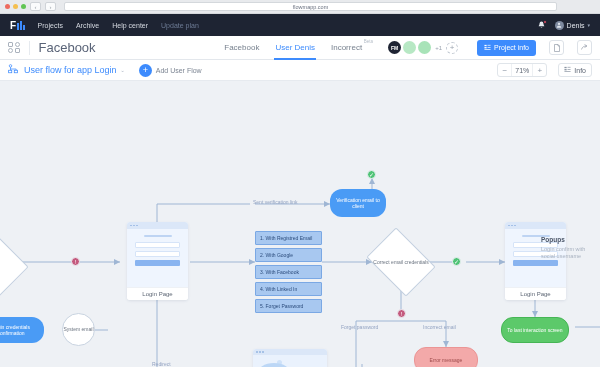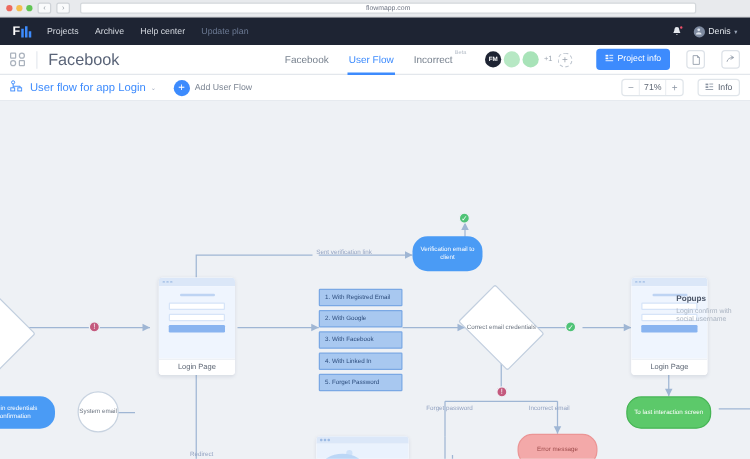--- a/index.html
+++ b/index.html
@@ -268,21 +268,21 @@
         <span></span>
     </div>
     <div class="divider-v"></div>
     <div class="page-title">Facebook</div>
 
     <div class="tabs">
       <div class="tab">
         <span>Facebook</span>
       </div>
       <div class="tab active">
-        <span>User Flow</span>
+        <span>User Denis</span>
       </div>
       <div class="tab">
         <span>Incorrect</span>
         <span class="beta">Beta</span>
       </div>
     </div>
 
     <div class="avatars">
       <div class="av-c dark">FM</div>
       <div class="av-c g1"></div>

